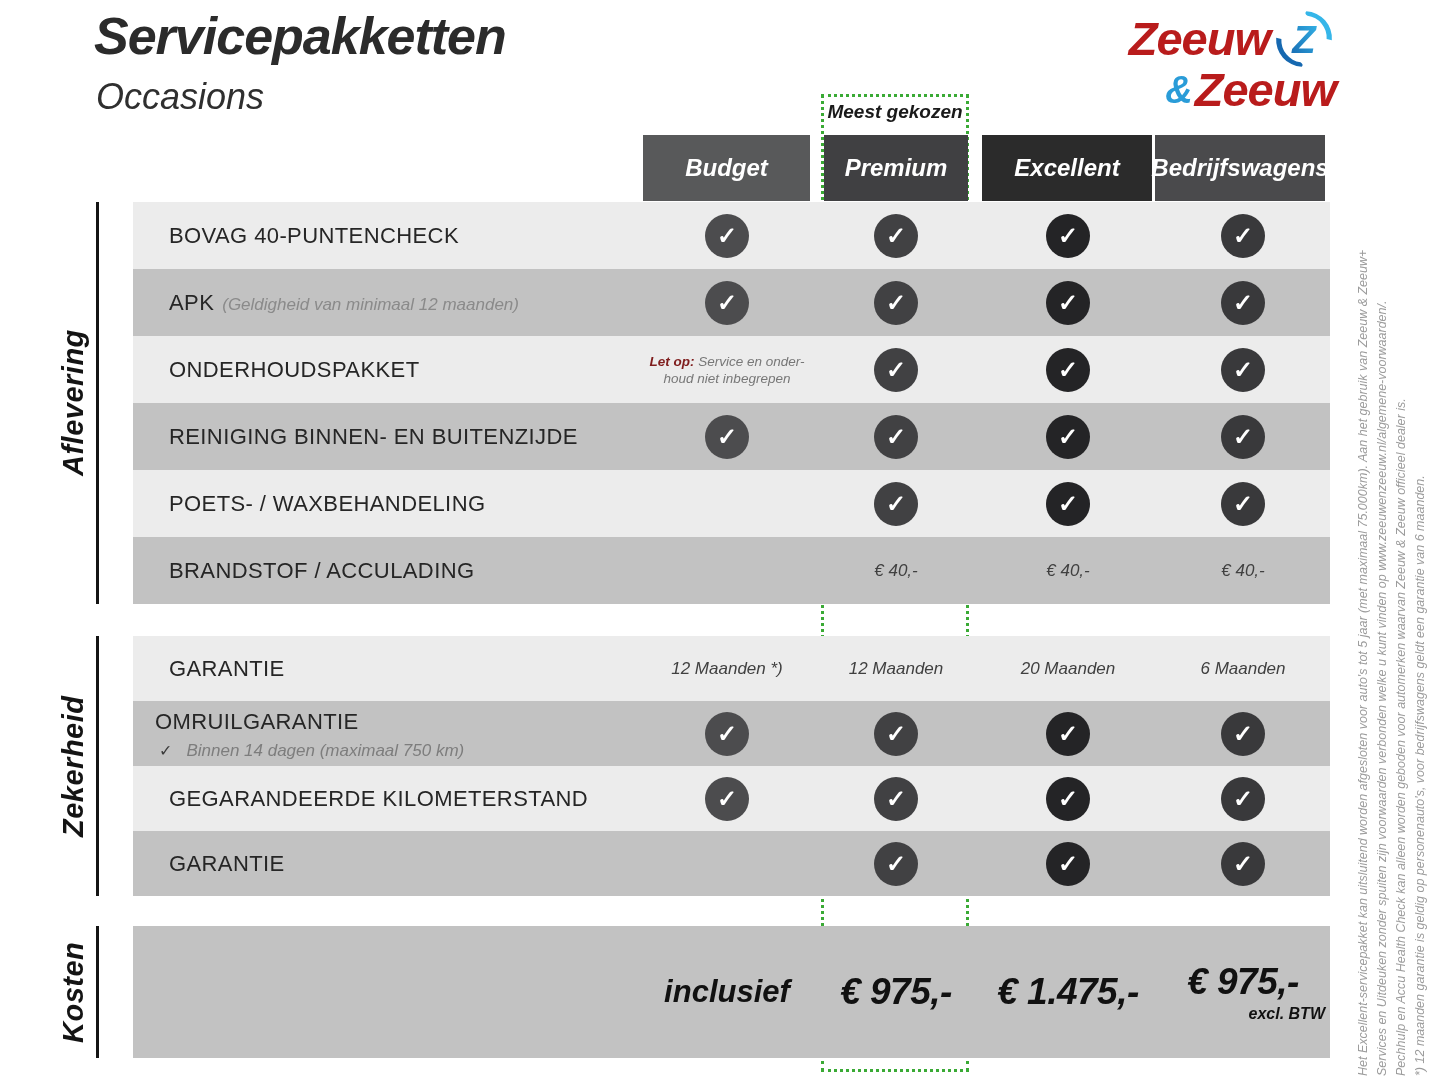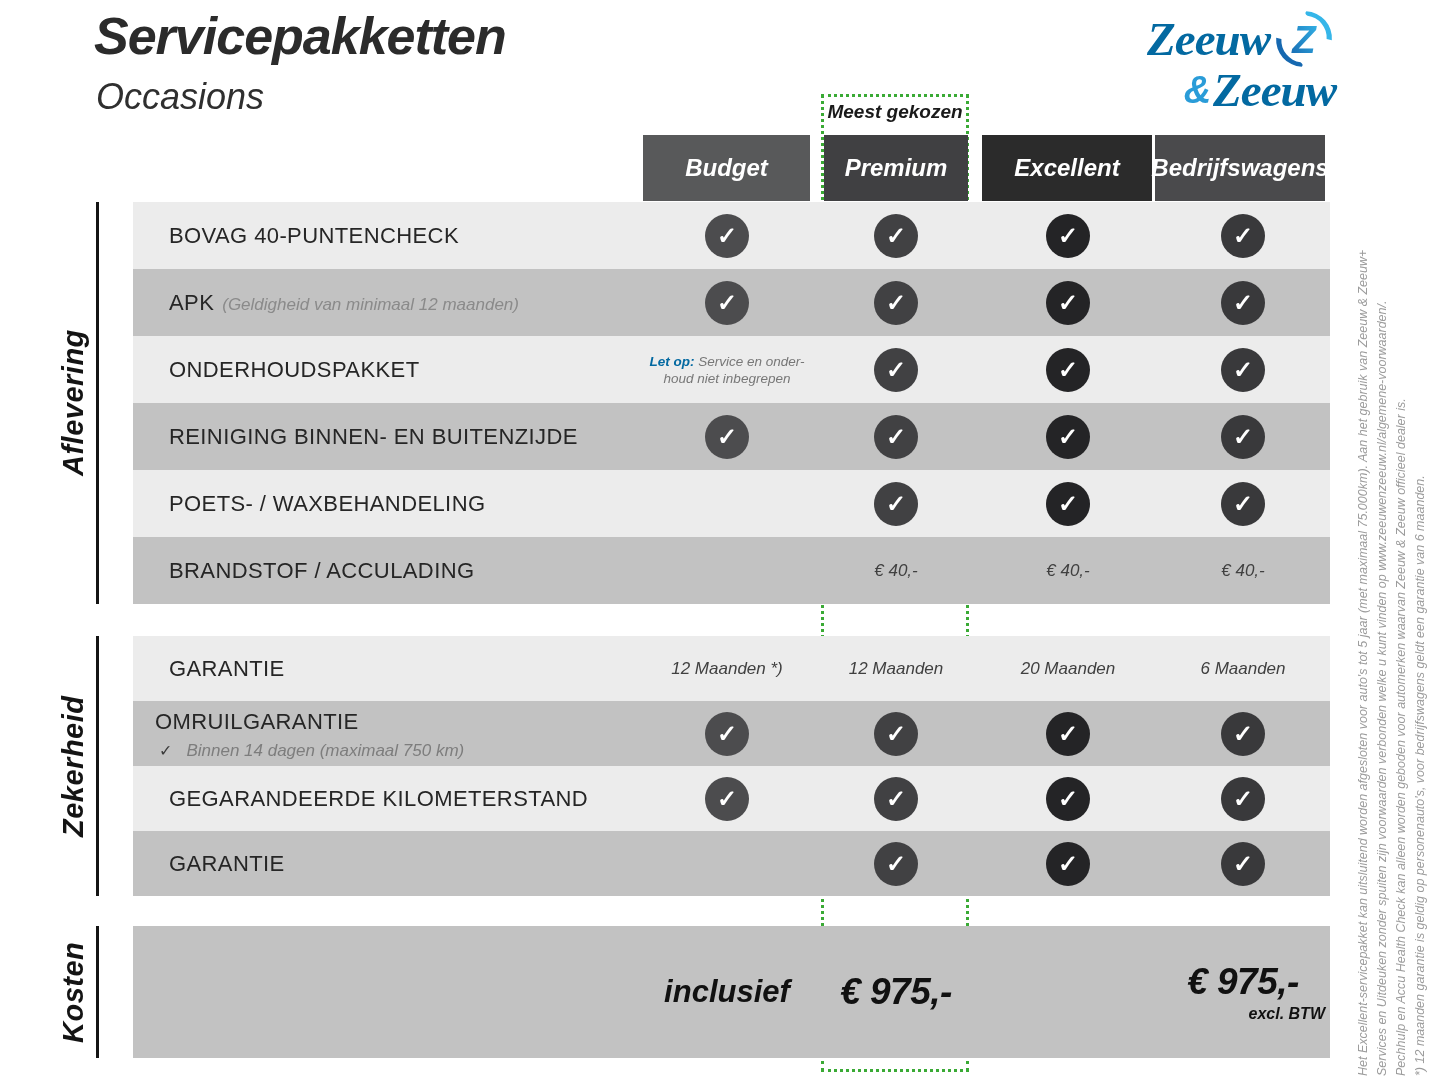--- a/index.html
+++ b/index.html
@@ -6,21 +6,21 @@
   .page{position:relative;width:1440px;height:1080px;background:#ffffff;overflow:hidden;
         font-family:"Liberation Sans",sans-serif;}
 
   
   .title{position:absolute;left:94px;top:6px;font-size:52px;font-weight:bold;font-style:italic;
          color:#2b2b2b;letter-spacing:-1px;}
   .subtitle{position:absolute;left:96px;top:76px;font-size:36px;font-style:italic;color:#2f2f2f;}
 
   .logo{position:absolute;right:104px;top:10px;text-align:right;line-height:44px;}
   .logo-row{display:flex;align-items:center;justify-content:flex-end;}
-  .logo-word{font-size:47px;font-weight:bold;font-style:italic;color:#0369a1;letter-spacing:-1px;font-family:Liberation Serif, serif;}
+  .logo-word{font-size:47px;font-weight:bold;font-style:italic;color:#b91c1c;letter-spacing:-1px;}
   .logo-amp{font-size:38px;font-weight:bold;font-style:italic;color:#2a9cd8;margin-right:2px;}
   .logo-icon{width:64px;height:58px;margin-left:2px;}
 
   
   .dotted-frame{position:absolute;left:821px;top:94px;width:148px;height:978px;
                 border:3px dotted #3aaa35;box-sizing:border-box;pointer-events:none;}
   .most-chosen{position:absolute;left:821px;top:101px;width:148px;text-align:center;
                font-size:19px;font-weight:bold;font-style:italic;color:#1a1a1a;}
 
   
@@ -41,21 +41,21 @@
   .row-name-top{position:absolute;left:22px;top:8px;font-size:22px;color:#262626;letter-spacing:.4px;white-space:nowrap;}
   .row-subline{position:absolute;left:26px;top:40px;font-size:17px;font-style:italic;color:#7d7d7d;white-space:nowrap;}
   .row-subline .sub-check{font-style:normal;color:#3a3a3a;font-size:16px;margin-right:14px;}
 
   .cell-check{position:absolute;top:50%;transform:translate(-50%,-50%);width:44px;height:44px;border-radius:50%;
               display:flex;align-items:center;justify-content:center;color:#fff;font-size:24px;font-weight:bold;}
   .cell-text{position:absolute;top:50%;transform:translate(-50%,-50%);width:200px;text-align:center;
              font-size:17px;font-style:italic;color:#404040;}
   .cell-note{position:absolute;top:50%;transform:translate(-50%,-50%);width:210px;text-align:center;
              font-size:13.5px;font-style:italic;color:#777;line-height:17px;}
-  .cell-note b{color:#0369a1;}
+  .cell-note b{color:#7f1d1d;}
 
   
   .group-line{position:absolute;left:96px;width:3px;background:#141414;}
   .group-label{position:absolute;left:50px;width:46px;display:flex;align-items:center;justify-content:center;
                writing-mode:vertical-rl;transform:rotate(180deg);
                font-size:29px;font-weight:bold;font-style:italic;color:#141414;letter-spacing:.5px;}
 
   
   .costs{position:absolute;left:133px;top:926px;width:1197px;height:132px;background:#c2c2c2;}
   .cost-incl{position:absolute;left:594px;top:50%;transform:translate(-50%,-50%);width:260px;text-align:center;
@@ -179,20 +179,21 @@
       </div>
       <div class="group-line" style="top: 636px; height: 260px;"></div>
       <div class="group-label" style="top: 636px; height: 260px;">Zekerheid</div>
     </div>
 
   <div class="group-line" style="top:926px;height:132px;"></div>
   <div class="group-label" style="top:926px;height:132px;">Kosten</div>
   <div class="costs">
     <div class="cost-incl">inclusief</div>
     <div class="cost-price cp1">€ 975,-</div>
+    <div class="cost-price cp2">€ 1.475,-</div>
     <div class="cost-price cp3">
       <span>€ 975,-</span>
       <span class="btw">excl. BTW</span>
     </div>
   </div>
 
   <div class="disclaimer">
     <div>Het Excellent-servicepakket kan uitsluitend worden afgesloten voor auto's tot 5 jaar (met maximaal 75.000km). Aan het gebruik van Zeeuw &amp; Zeeuw+</div>
     <div>Services en Uitdeuken zonder spuiten zijn voorwaarden verbonden welke u kunt vinden op www.zeeuwenzeeuw.nl/algemene-voorwaarden/.</div>
     <div>Pechhulp en Accu Health Check kan alleen worden geboden voor automerken waarvan Zeeuw &amp; Zeeuw officieel dealer is.</div>

